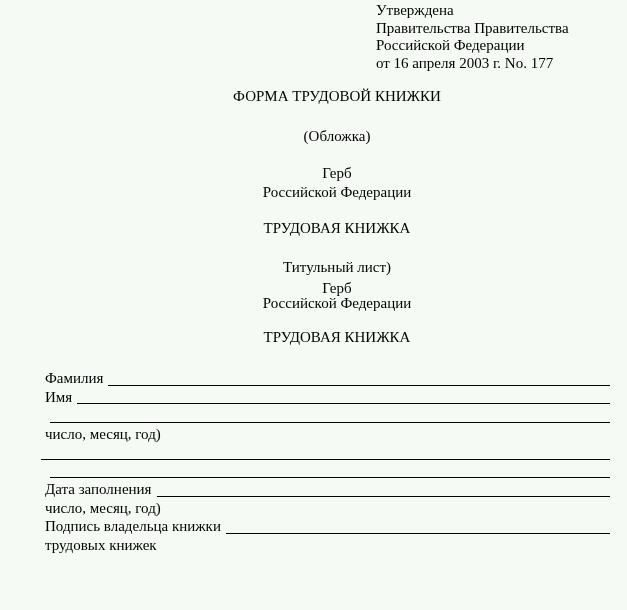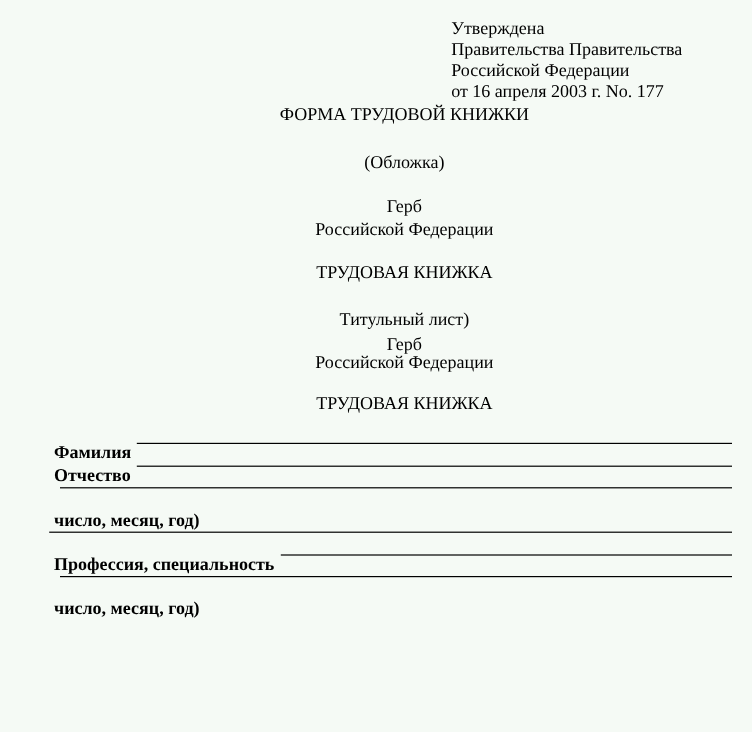--- a/index.html
+++ b/index.html
@@ -12,21 +12,21 @@
     position: relative;
     overflow: hidden;
     background: #f5faf5;
     color: #000000;
     font-family: "Liberation Serif", "DejaVu Serif", serif;
     font-size: 15px;
   }
   .approval {
     position: absolute;
     left: 376px;
-    top: 16px;
+    top: 2px;
     line-height: 17.6px;
     white-space: nowrap;
     font-family: Liberation Serif, serif;
   }
   .cline {
     position: absolute;
     left: 45px;
     width: 584px;
     text-align: center;
     line-height: 18px;
@@ -34,22 +34,21 @@
   }
   .form {
     position: absolute;
     left: 45px;
     top: 369px;
     width: 565px;
   }
   .row {
     display: flex;
     height: 18.55px;
-    align-items: flex-start;
-    font-weight: bold;
+    align-items: flex-end;
   }
   .row .label {
     line-height: 18.55px;
     white-space: pre;
     flex: 0 0 auto;
   }
   .row .fill {
     flex: 1 1 auto;
     border-bottom: 1px solid #000000;
     margin-bottom: 2px;
@@ -81,49 +80,56 @@
   <div class="cline" style="top:294px">Российской Федерации</div>
   <div class="cline" style="top:328px">ТРУДОВАЯ КНИЖКА</div>
 
   <div class="form">
 
     <div class="row">
       <span class="label">Фамилия</span>
       <span class="fill"></span>
     </div>
 
-
     <div class="row">
-      <span class="label">Отчество</span>
+      <span class="label">Имя</span>
       <span class="fill"></span>
     </div>
+
 
     <div class="row">
       <span class="fill"></span>
     </div>
 
     <div class="row">
       <span class="label">число, месяц, год)</span>
     </div>
 
 
     <div class="row full">
       <span class="fill"></span>
     </div>
 
     <div class="row">
-      <span class="label">Профессия, специальность</span>
       <span class="fill"></span>
     </div>
 
     <div class="row">
+      <span class="label">Дата заполнения</span>
       <span class="fill"></span>
     </div>
 
     <div class="row">
       <span class="label">число, месяц, год)</span>
     </div>
 
+    <div class="row">
+      <span class="label">Подпись владельца книжки</span>
+      <span class="fill"></span>
+    </div>
 
 
+    <div class="row">
+      <span class="label">трудовых книжек</span>
+    </div>
 
   </div>
 </div>
 
 </body></html>

